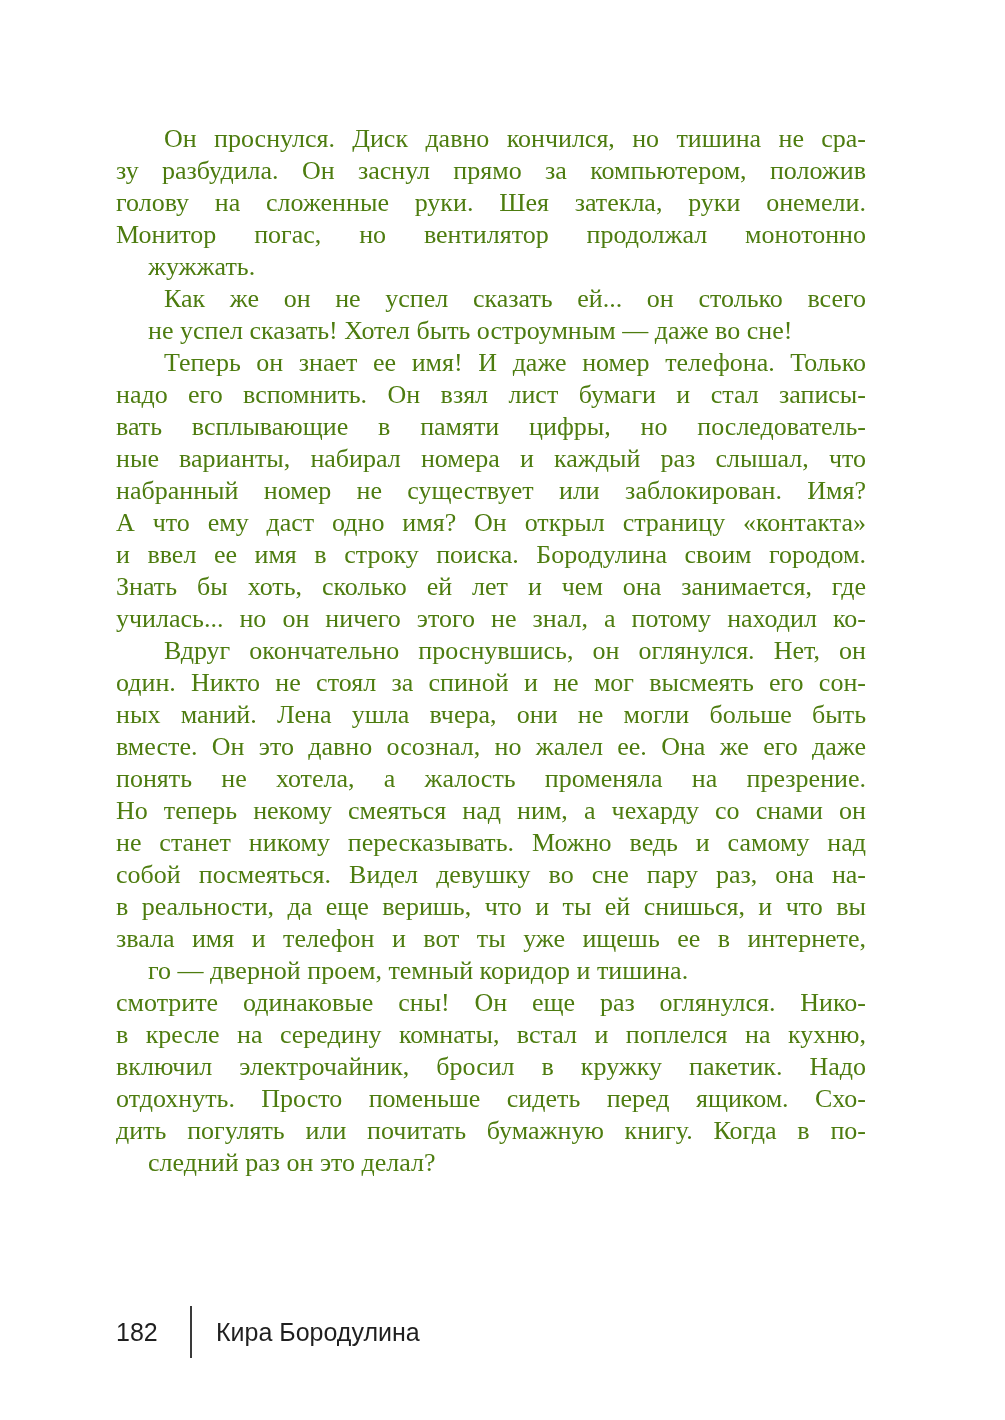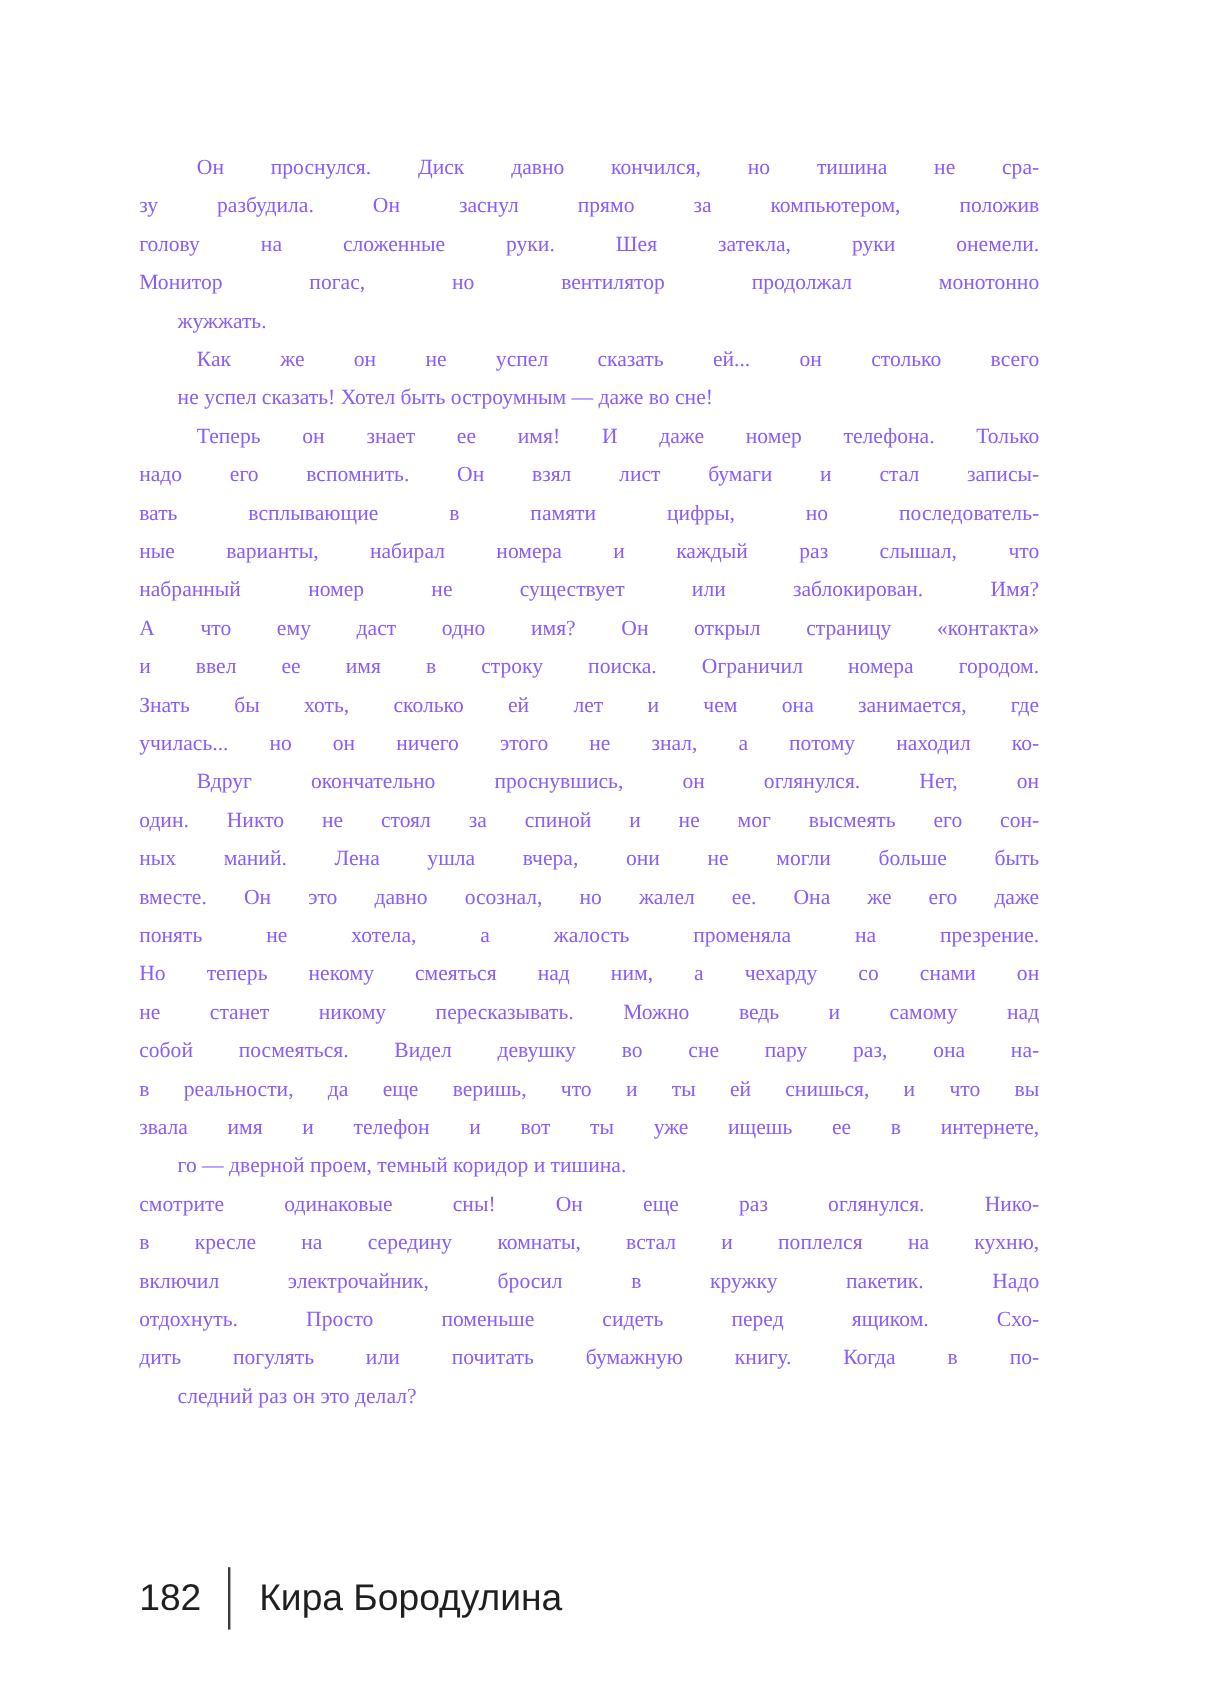--- a/index.html
+++ b/index.html
@@ -17,22 +17,22 @@
   .page {
     position: absolute;
     inset: 0;
     background: #ffffff;
   }
   .text-block {
     position: absolute;
     left: 116px;
     top: 123px;
     width: 750px;
-    color: #8b5cf6;
-    font-size: 18px;
+    color: #4d7c0f;
+    font-size: 26px;
     line-height: 32px;
   }
   .paragraph {
     margin: 0;
     padding: 0;
   }
   .line {
     height: 32px;
     overflow: hidden;
     text-align: justify;
@@ -49,21 +49,21 @@
     -moz-text-align-last: left;
   }
   .footer {
     position: absolute;
     left: 116px;
     top: 1306px;
     height: 52px;
     display: flex;
     align-items: center;
     font-family: "Liberation Sans", sans-serif;
-    font-size: 31px;
+    font-size: 25px;
     color: #1f1f1f;
   }
   .page-number {
     display: inline-block;
     width: 58px;
   }
   .footer-divider {
     display: inline-block;
     width: 2px;
     height: 52px;
@@ -91,21 +91,21 @@
         <div class="line first">Как же он не успел сказать ей... он столько всего</div>
         <div class="line last">не успел сказать! Хотел быть остроумным — даже во сне!</div>
       </div>
       <div class="paragraph">
         <div class="line first">Теперь он знает ее имя! И даже номер телефона. Только</div>
         <div class="line">надо его вспомнить. Он взял лист бумаги и стал записы-</div>
         <div class="line">вать всплывающие в памяти цифры, но последователь-</div>
         <div class="line">ные варианты, набирал номера и каждый раз слышал, что</div>
         <div class="line">набранный номер не существует или заблокирован. Имя?</div>
         <div class="line">А что ему даст одно имя? Он открыл страницу «контакта»</div>
-        <div class="line">и ввел ее имя в строку поиска. Ограничил номера городом.</div>
+        <div class="line">и ввел ее имя в строку поиска. Бородулина своим городом.</div>
         <div class="line">Знать бы хоть, сколько ей лет и чем она занимается, где</div>
         <div class="line">училась... но он ничего этого не знал, а потому находил ко-</div>
       </div>
       <div class="paragraph">
         <div class="line first">Вдруг окончательно проснувшись, он оглянулся. Нет, он</div>
         <div class="line">один. Никто не стоял за спиной и не мог высмеять его сон-</div>
         <div class="line">ных маний. Лена ушла вчера, они не могли больше быть</div>
         <div class="line">вместе. Он это давно осознал, но жалел ее. Она же его даже</div>
         <div class="line">понять не хотела, а жалость променяла на презрение.</div>
         <div class="line">Но теперь некому смеяться над ним, а чехарду со снами он</div>

